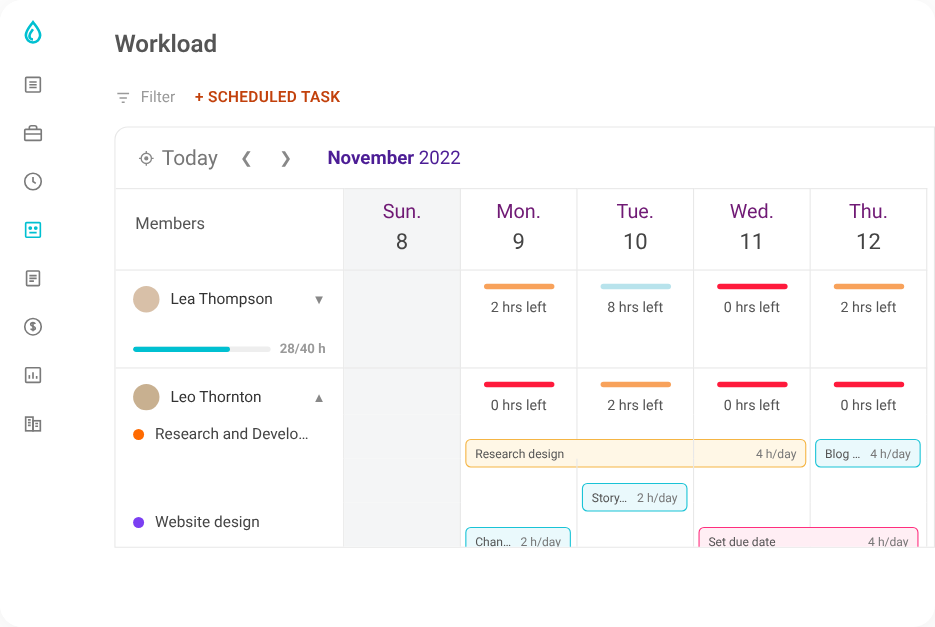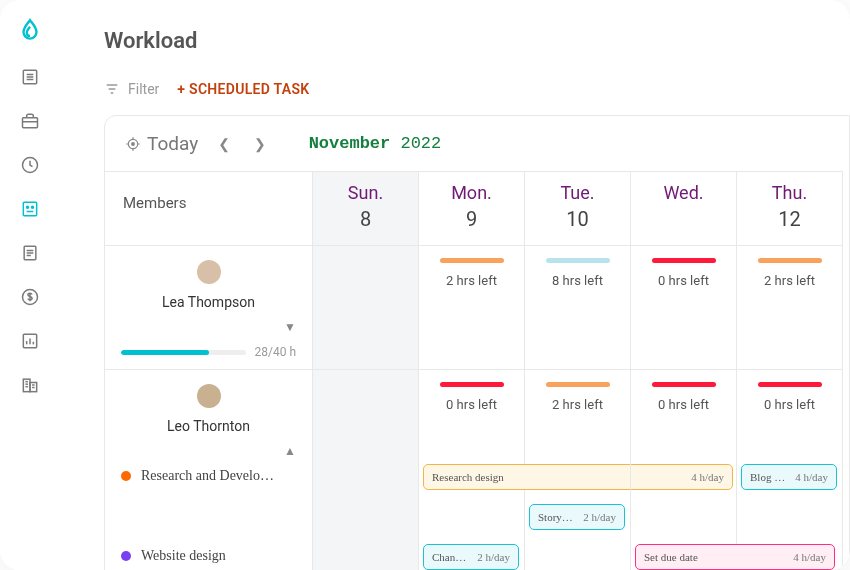--- a/index.html
+++ b/index.html
@@ -11,47 +11,47 @@
 .nav-icon.active { color: #00c0d1; }
 .main { flex: 1; padding: 28px 0 0 44px; overflow: hidden; }
 .title { font-size: 22px; font-weight: 600; color: #555; margin-bottom: 28px; }
 .toolbar { display: flex; align-items: center; gap: 18px; margin-bottom: 18px; }
 .filter-btn { display: flex; align-items: center; gap: 8px; color: #9a9a9a; font-size: 14px; cursor: pointer;}
 .sched-btn { color: #c2410c; font-weight: 600; font-size: 14px; cursor: pointer; letter-spacing: .3px;}
 .panel { border: 1px solid #e8e8e8; border-radius: 12px 0 0 0; overflow: hidden; }
 .date-row { display: flex; align-items: center; gap: 16px; padding: 16px 20px; }
 .today-btn { display:flex; align-items:center; gap:6px; color:#777; font-size:19px; cursor:pointer;}
 .nav-arrow { color:#888; cursor:pointer; padding: 0 4px; font-size:14px;}
-.month { font-size: 17px; color:#15803d; margin-left: 23px; font-family: Liberation Mono, monospace;}
+.month { font-size: 17px; color:#4c1d95; margin-left: 12px;}
 .month b { font-weight:700; }
 .grid { display: grid; grid-template-columns: 208px repeat(5, 106px); }
 .hdr { border-top:1px solid #e8e8e8; border-right:1px solid #e8e8e8; text-align:center; padding: 10px 0 14px; }
 .hdr .dow { font-size:18px; color:#701a75; }
 .hdr .dom { font-size:20px; color:#444; margin-top:4px;}
 .hdr.muted { background:#f4f5f6; }
 .members-hdr { border-top:1px solid #e8e8e8; border-right:1px solid #e8e8e8; padding:22px 18px; color:#555; font-size:15px;}
 .mcell { border-top:1px solid #e8e8e8; border-right:1px solid #e8e8e8; padding:14px 16px 10px; }
-.mrow { display:flex; align-items:center; gap:10px;flex-direction:column;}
+.mrow { display:flex; align-items:center; gap:10px;}
 .avatar { width:24px; height:24px; border-radius:50%; background:#d8c0a8; display:inline-block;}
 .avatar.b { background:#c8b090;}
 .mname { font-size:14px; color:#333;}
 .chev { margin-left:auto; color:#888; font-size:12px; cursor:pointer;}
-.pbar-row { display:flex; align-items:center; gap:8px; margin-top:11px;}
+.pbar-row { display:flex; align-items:center; gap:8px; margin-top:26px;font-weight:bold;}
 .pbar { flex:1; height:5px; background:#eee; border-radius:3px; overflow:hidden;}
 .pbar-fill { height:100%; border-radius:3px;}
 .pstat { font-size:12px; color:#9a9a9a;}
 .proj { display:flex; align-items:center; gap:10px; margin-top:14px; font-size:14px; color:#444;}
 .dot { width:10px; height:10px; border-radius:50%; display:inline-block;}
 .dcell { border-top:1px solid #e8e8e8; border-right:1px solid #e8e8e8; text-align:center; padding-top:12px; position:relative; }
 .dcell.muted { background:#f4f5f6; }
 .cap { width:64px; height:5px; border-radius:3px; margin:0 auto 10px;}
 .hrs { font-size:13px; color:#555;}
-.taskrow { grid-column: 1 / -1; display:grid; grid-template-columns: 208px repeat(5,106px); font-family: Liberation Serif, serif; }
+.taskrow { grid-column: 1 / -1; display:grid; grid-template-columns: 208px repeat(5,106px); }
 .tcell { border-right:1px solid #e8e8e8; position:relative; height:40px;}
-.task { position:absolute; top:6px; height:26px; border-radius:5px; display:flex; align-items:center; padding:0 8px; font-size:11px; color:#555; gap:8px; white-space:nowrap; overflow:hidden;}
+.task { position:absolute; top:22px; height:26px; border-radius:5px; display:flex; align-items:center; padding:0 8px; font-size:11px; color:#555; gap:8px; white-space:nowrap; overflow:hidden;}
 .task .tl { overflow:hidden; text-overflow:ellipsis;}
 .task .th { margin-left:auto; font-size:11px; color:#777;}
 </style>
 </head>
 <body>
 
 <div class="app">
   <div class="sidebar">
     <div class="logo">
       <svg viewBox="0 0 24 24" fill="none">
@@ -166,20 +166,21 @@
         <div class="hdr">
             <div class="dow">Mon.</div>
             <div class="dom">9</div>
           </div>
         <div class="hdr">
             <div class="dow">Tue.</div>
             <div class="dom">10</div>
           </div>
         <div class="hdr">
             <div class="dow">Wed.</div>
+            <div class="dom">11</div>
           </div>
         <div class="hdr">
             <div class="dow">Thu.</div>
             <div class="dom">12</div>
           </div>
 
         <div class="mcell">
           <div class="mrow">
             <span class="avatar"></span>
             <span class="mname">Lea Thompson</span>

